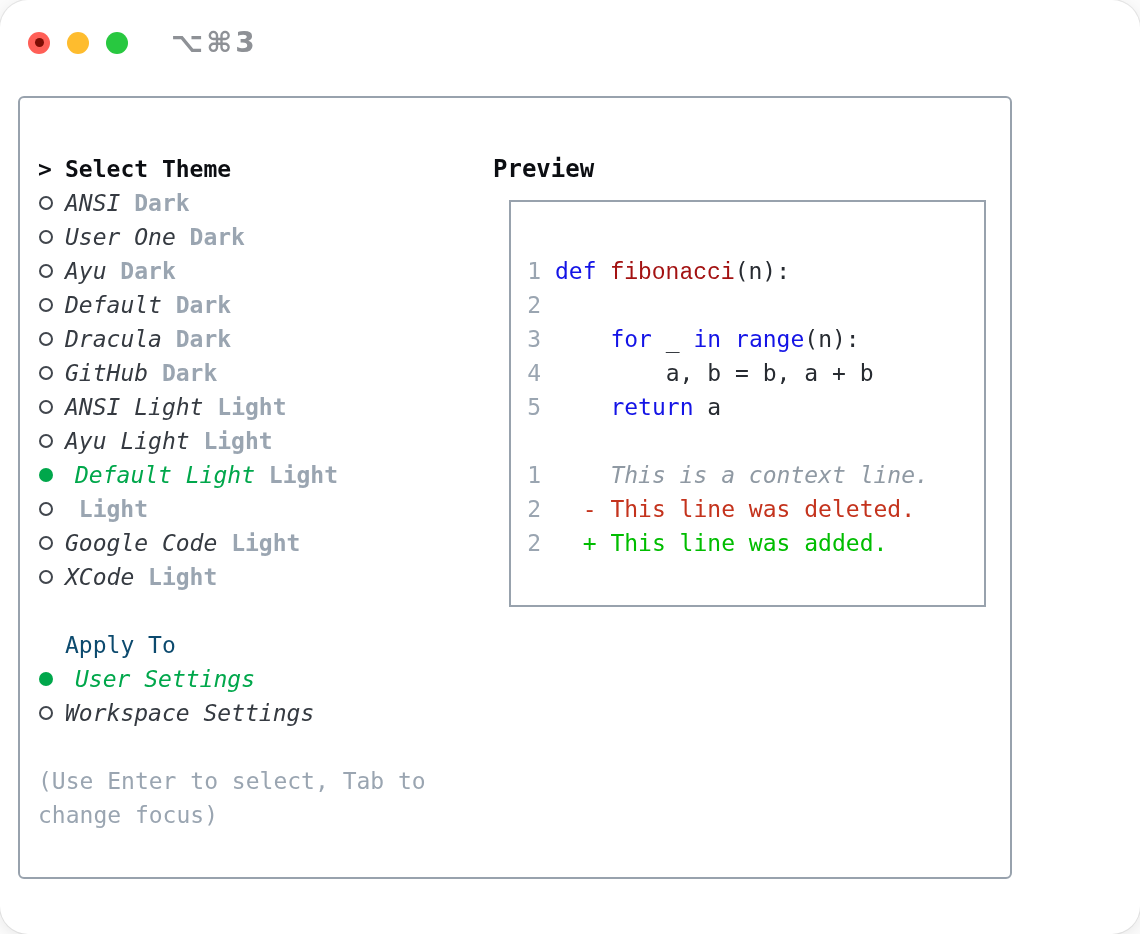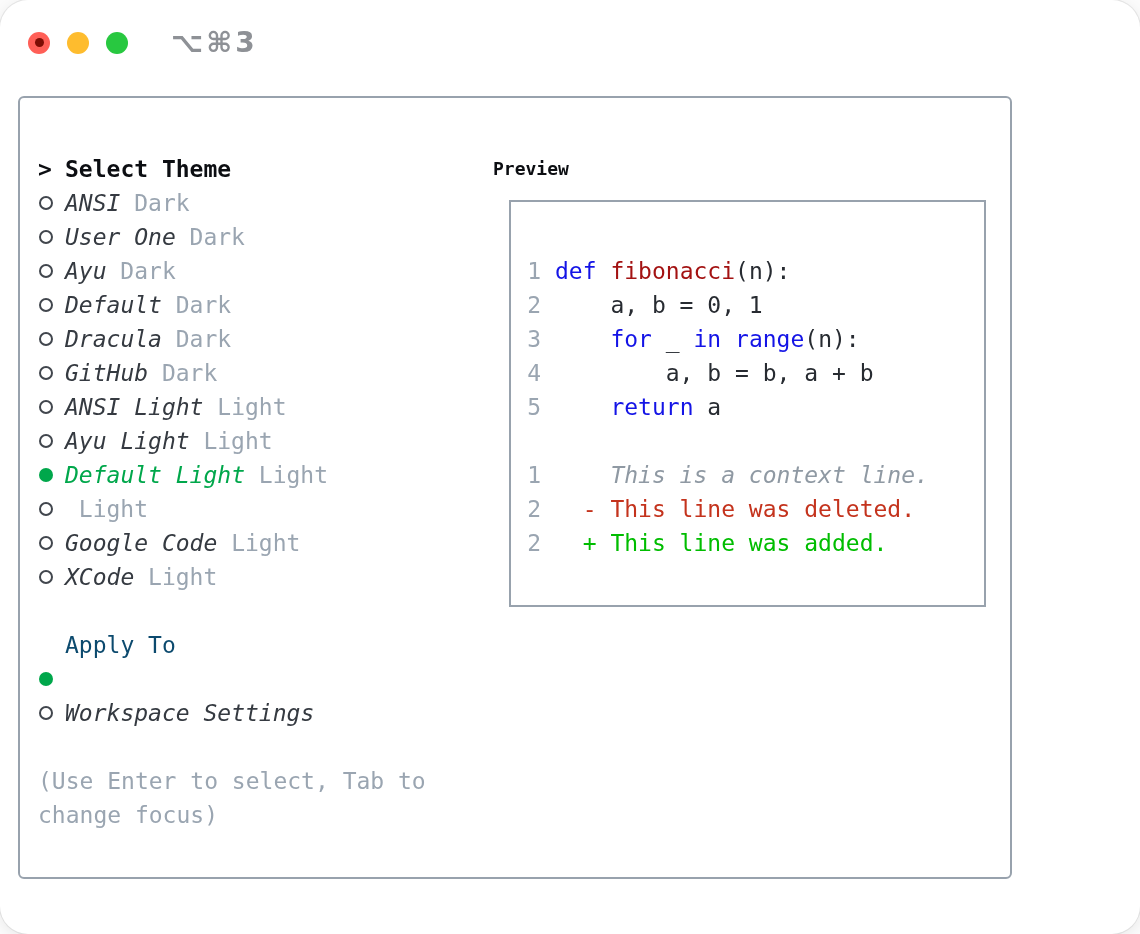--- a/index.html
+++ b/index.html
@@ -63,45 +63,45 @@
     width: 14px; height: 14px; border-radius: 50%;
     border: 2px solid #41464d; margin-left: 1px;
   }
   .radio.filled {
     border: none;
     background: var(--accent-green, #00a74b);
   }
   .section-title { font-weight: 700; color: #0c0e12; white-space: pre; text-align: center; }
   .section-title.plain { font-weight: 400; color: #0c4a6e; }
   .item-name { color: var(--text-dark, #353a41); white-space: pre; font-style: italic; }
-  .item-name.selected { color: var(--accent-green, #00a74b); }
-  .variant { color: var(--muted-gray, #9aa5b1); margin-left: 13.8px; white-space: pre; }
+  .item-name.selected { color: var(--accent-green, #00a74b); margin-left: 10px; }
+  .variant { color: var(--muted-gray, #9aa5b1); margin-left: 13.8px; white-space: pre; font-weight: bold; }
   .help-line { color: var(--muted-gray, #9aa5b1); white-space: pre; }
   
   .preview-title {
     position: absolute; left: 473px; top: 54px;
     height: 34px; line-height: 34px;
-    font-size: 18px; font-weight: 700; color: #0c0e12;
+    font-size: 24px; font-weight: 700; color: #0c0e12;
   }
   .preview-box {
     position: absolute; left: 489px; top: 102px;
     width: 477px; height: 407px;
     border: 2px solid var(--border-gray, #98a2ad);
     padding: 52px 0 0 16px;
     font-size: 23px; line-height: 34px;
   }
   .pline { display: flex; height: 34px; }
   .lnum {
     width: 14px; text-align: right;
     color: var(--muted-gray, #9aa5b1);
     flex: none;
   }
   .lcode { white-space: pre; margin-left: 14px; color: #272b31; }
   .kw  { color: var(--keyword-blue, #1414e6); }
-  .fn  { color: var(--function-red, #a31212); }
+  .fn  { color: var(--function-red, #a31212); font-family: Liberation Mono, monospace; }
   .pl  { color: #272b31; }
   .ctx { color: #8f99a3; font-style: italic; }
   .del { color: var(--deleted-red, #c4331d); }
   .add { color: var(--added-green, #00bd00); }
 </style>
 </head>
 <body>
 
 <div class="window">
 
@@ -212,20 +212,21 @@
       <div class="row spacer"></div>
 
       <div class="row">
         <span class="marker"></span>
         <span class="section-title plain">Apply To</span>
       </div>
       <div class="row">
         <span class="marker">
             <span class="radio filled"></span>
           </span>
+        <span class="item-name selected">User Settings</span>
       </div>
       <div class="row">
         <span class="marker">
             <span class="radio"></span>
           </span>
         <span class="item-name">Workspace Settings</span>
       </div>
 
       <div class="row spacer"></div>
 
@@ -235,21 +236,20 @@
 
     <div class="preview-title">Preview</div>
 
     <div class="preview-box">
       <div class="pline">
         <span class="lnum">1</span>
         <span class="lcode"><span class="kw">def</span><span class="pl"> </span><span class="fn">fibonacci</span><span class="pl">(n):</span></span>
       </div>
       <div class="pline">
         <span class="lnum">2</span>
-        <span class="lcode"><span class="pl">    a, b = 0, 1</span></span>
       </div>
       <div class="pline">
         <span class="lnum">3</span>
         <span class="lcode"><span class="pl">    </span><span class="kw">for</span><span class="pl"> _ </span><span class="kw">in</span><span class="pl"> </span><span class="kw">range</span><span class="pl">(n):</span></span>
       </div>
       <div class="pline">
         <span class="lnum">4</span>
         <span class="lcode"><span class="pl">        a, b = b, a + b</span></span>
       </div>
       <div class="pline">

